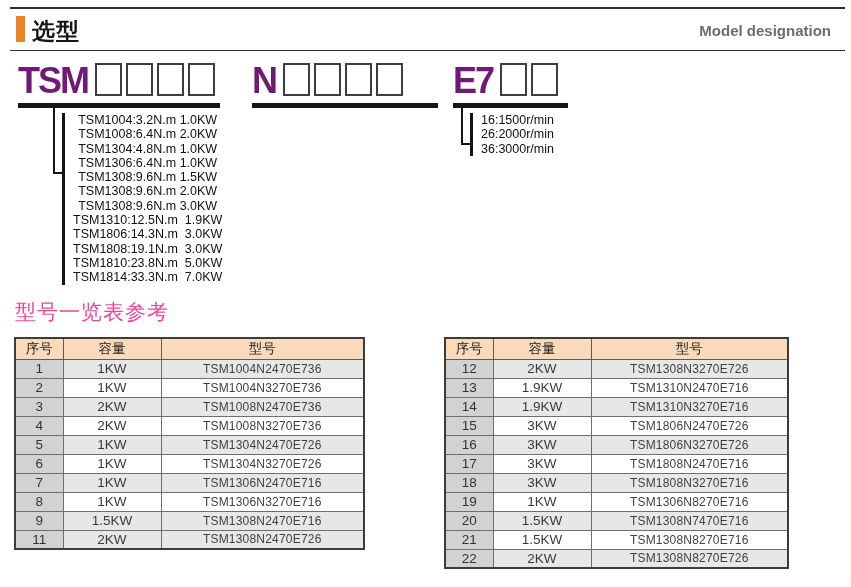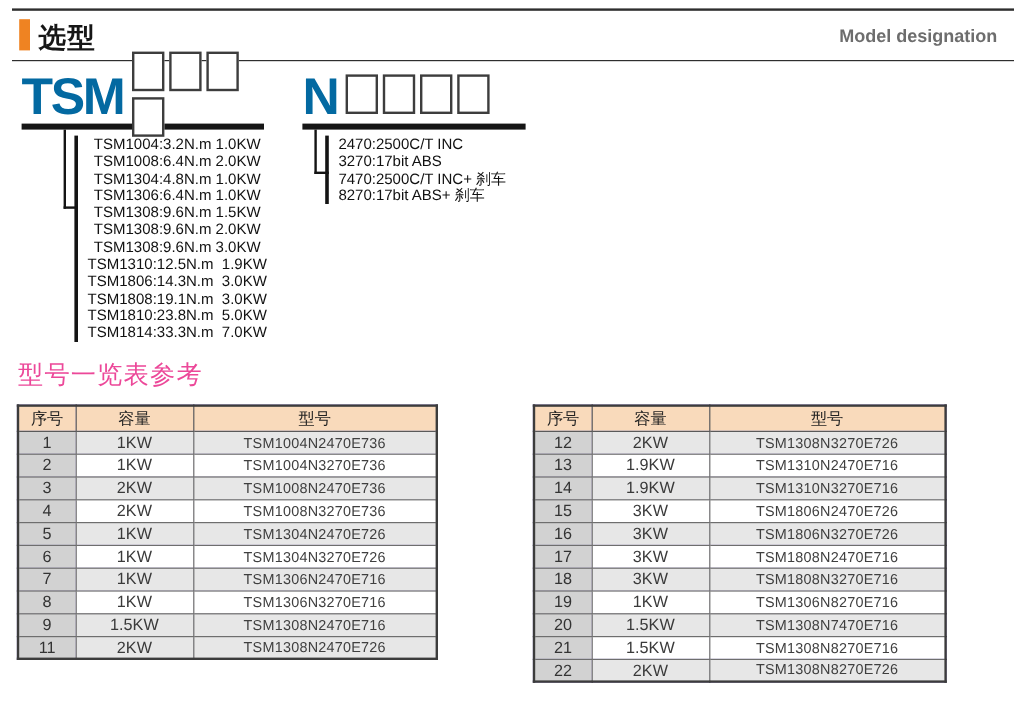--- a/index.html
+++ b/index.html
@@ -15,37 +15,37 @@
   .accent-bar { position:absolute; left:16px; top:16px; width:9px; height:26px; background:#ef8322; }
   .page-title { position:absolute; left:32px; top:16px; font-size:23px; font-weight:bold; color:#161616; letter-spacing:1px; }
   .page-title-en { position:absolute; right:20px; top:22px; font-size:15px; font-weight:bold; color:#6d6d6d; }
 
   
   .block { position:absolute; top:62px; }
   .block-0 { left:18px;  width:202px; }
   .block-1 { left:252px; width:186px; }
   .block-2 { left:453px; width:115px; }
   .head { display:flex; align-items:center; height:38px; }
-  .prefix { font-size:43px; font-weight:900; letter-spacing:-2px; line-height:38px; color:#0369a1; margin-right:3px; }
+  .prefix { font-size:36px; font-weight:900; letter-spacing:-2px; line-height:38px; color:#701a75; margin-right:3px; }
   .square { display:inline-block; width:27px; height:33px; border:2px solid #3d3d3d; background:#fff; margin-left:4px; flex:0 0 auto; }
   .bar { height:5px; background:#161616; margin-top:3px; width:100%; }
   .listwrap { position:relative; margin-top:5px; border-left:3px solid #141414; padding-left:8px; width:max-content; }
   .block-0 .listwrap { margin-left:44px;text-align:center; }
   .block-1 .listwrap { margin-left:19px; }
   .block-2 .listwrap { margin-left:17px; }
   .desc { position:absolute; left:-12px; top:-5px; width:2px; background:#141414; }
   .desc::after { content:""; position:absolute; left:0; bottom:0; width:12px; height:2px; background:#141414; }
   .block-0 .desc { height:66px; }
   .block-1 .desc { height:37px; }
   .block-2 .desc { height:37px; }
   .option { font-size:12.5px; line-height:14.3px; color:#111; white-space:pre; }
 
   
   .tables-title { position:absolute; left:15px; top:298px; font-size:21px; font-weight:500; color:#ec4899; letter-spacing:1px; }
-  table { position:absolute; top:337px; border-collapse:collapse; table-layout:fixed; background:#c4b5fd; border:2px solid #3c3c3c; }
+  table { position:absolute; top:337px; border-collapse:collapse; table-layout:fixed; background:#fca5a5; border:2px solid #3c3c3c; }
   .t-left  { left:14px;  width:351px; }
   .t-right { left:444px; width:345px; }
   col.c-idx { width:48px; } col.c-cap { width:98px; }
   th {
     height:21px; background:#f9dabb; font-size:13.5px; font-weight:400;
     color:#222; border:1px solid #5a5a5a; text-align:center;
   }
   td {
     height:19px; font-size:13.5px; color:#3a3a3a; text-align:center;
     border:1px solid #6e6e6e; background:#ffffff;
@@ -91,31 +91,37 @@
         </div>
     </div>
   </div>
 
   <div class="block block-1">
     <div class="head">
       <span class="prefix">N</span>
       <span class="squares"><span class="square"></span><span class="square"></span><span class="square"></span><span class="square"></span></span>
     </div>
     <div class="bar"></div>
+  </div>
+
+  <div class="block block-2">
+    <div class="head">
+      <span class="prefix">E7</span>
+      <span class="squares"><span class="square"></span><span class="square"></span></span>
+    </div>
+    <div class="bar"></div>
     <div class="listwrap">
       <div class="desc"></div>
       <div class="options">
-          <div class="option">2470:2500C/T INC</div>
-          <div class="option">3270:17bit ABS</div>
-          <div class="option">7470:2500C/T INC+ 刹车</div>
-          <div class="option">8270:17bit ABS+ 刹车</div>
+          <div class="option">16:1500r/min</div>
+          <div class="option">26:2000r/min</div>
+          <div class="option">36:3000r/min</div>
         </div>
     </div>
   </div>
-
 
   <h2 class="tables-title">型号一览表参考</h2>
 
   <table class="t-left">
     <colgroup>
         <col class="c-idx">
         <col class="c-cap">
         <col>
       </colgroup>
     <thead>

